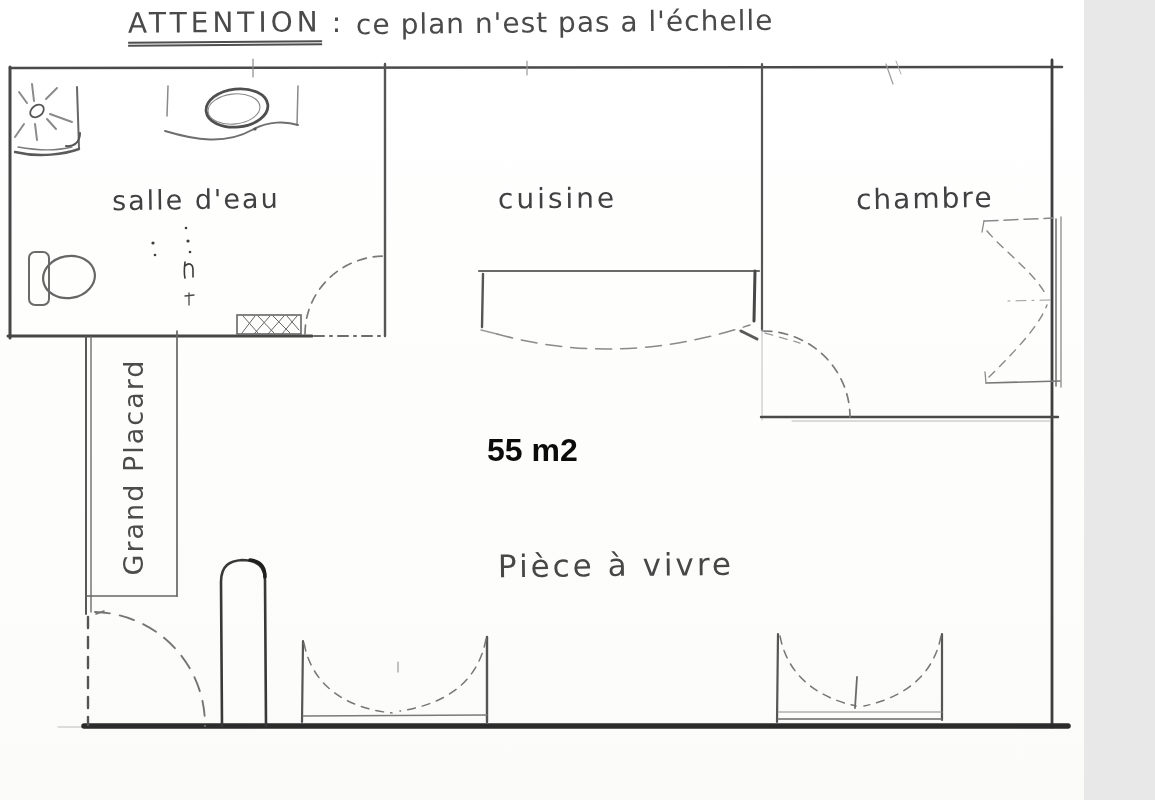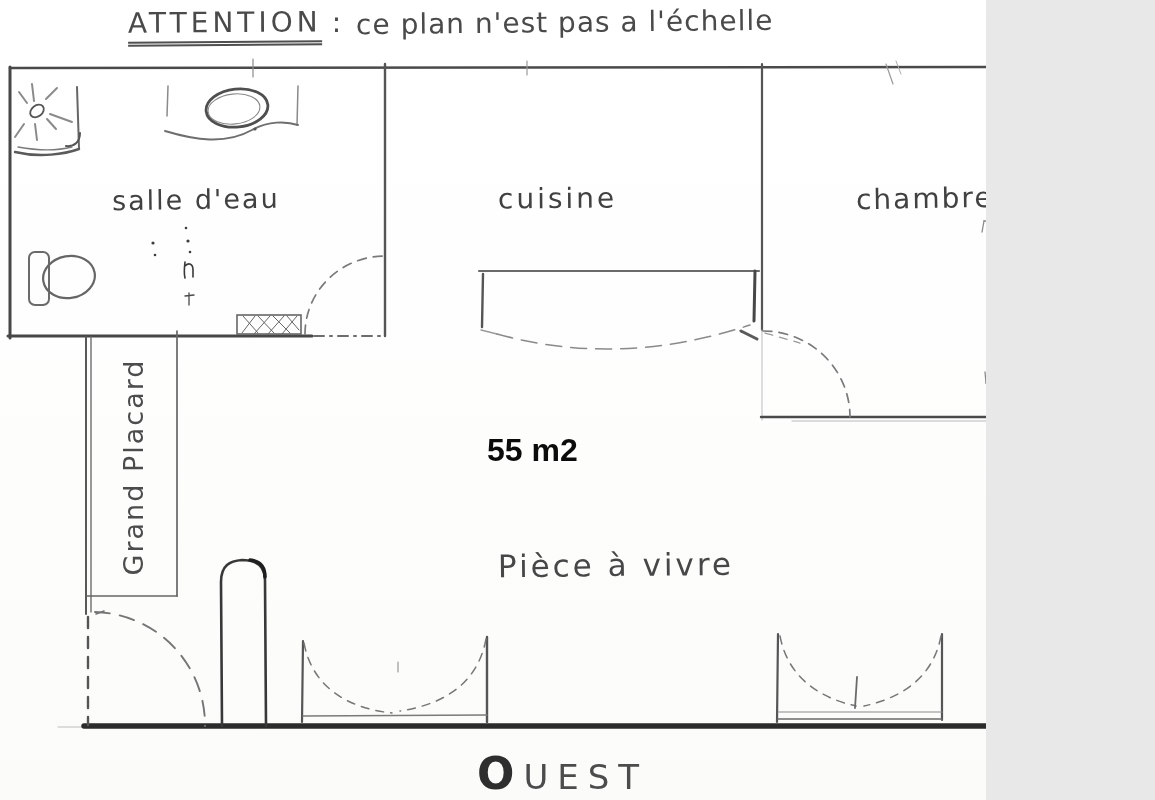--- a/index.html
+++ b/index.html
@@ -1,17 +1,17 @@
 <!DOCTYPE html>
 <html><head>
 <meta charset="utf-8">
 <style>
   html,body{margin:0;padding:0;background:#e8e8e8;}
   .canvas{
-    position:relative;width:986px;height:800px;overflow:hidden;
+    position:relative;width:1084px;height:800px;overflow:hidden;
     background:linear-gradient(180deg,#ffffff 0%,#fdfdfc 60%,#fbfbfa 100%);
     font-family:"DejaVu Sans", sans-serif;color:#424242;text-align:center;
   }
   svg{position:absolute;left:0;top:0;}
   .label{position:absolute;white-space:nowrap;color:#414141;}
   .notice{position:absolute;left:128px;top:6px;font-size:28px;letter-spacing:1px;color:#4a4a4a;}
   .notice-em{letter-spacing:4px;border-bottom:5px double #4f4f4f;padding-bottom:2px;display:inline-block;transform:rotate(-0.4deg);}
   .notice-sep{margin:0 14px 0 10px;}
   .notice-text{letter-spacing:1px;transform:rotate(-0.6deg);display:inline-block;}
   .lbl-bathroom{left:112px;top:184px;font-size:27px;letter-spacing:2px;transform:rotate(-0.8deg);}
@@ -161,15 +161,14 @@
     <span class="notice-em">ATTENTION</span><span class="notice-sep">:</span><span class="notice-text">ce plan n'est pas a l'échelle</span>
   </div>
 
   <div class="label lbl-bathroom">salle d'eau</div>
   <div class="label lbl-kitchen">cuisine</div>
   <div class="label lbl-bedroom">chambre</div>
   <div class="label lbl-closet">Grand Placard</div>
   <div class="label lbl-living">Pièce à vivre</div>
   <div class="label lbl-area">55 m2</div>
   <div class="label lbl-south">SUD</div>
-  <div class="label lbl-west">OUEST</div>
 
 </div>
 
 </body></html>

